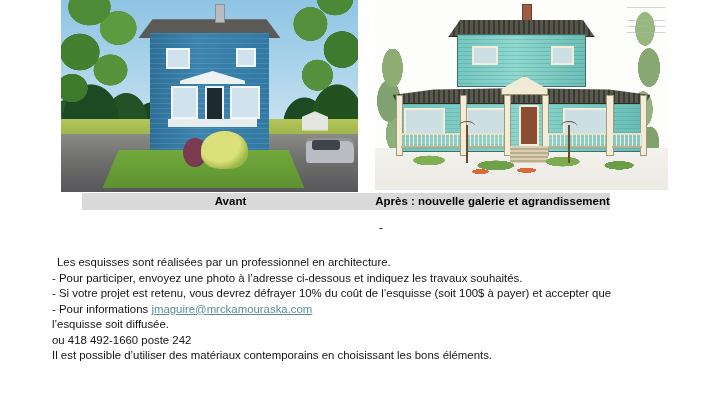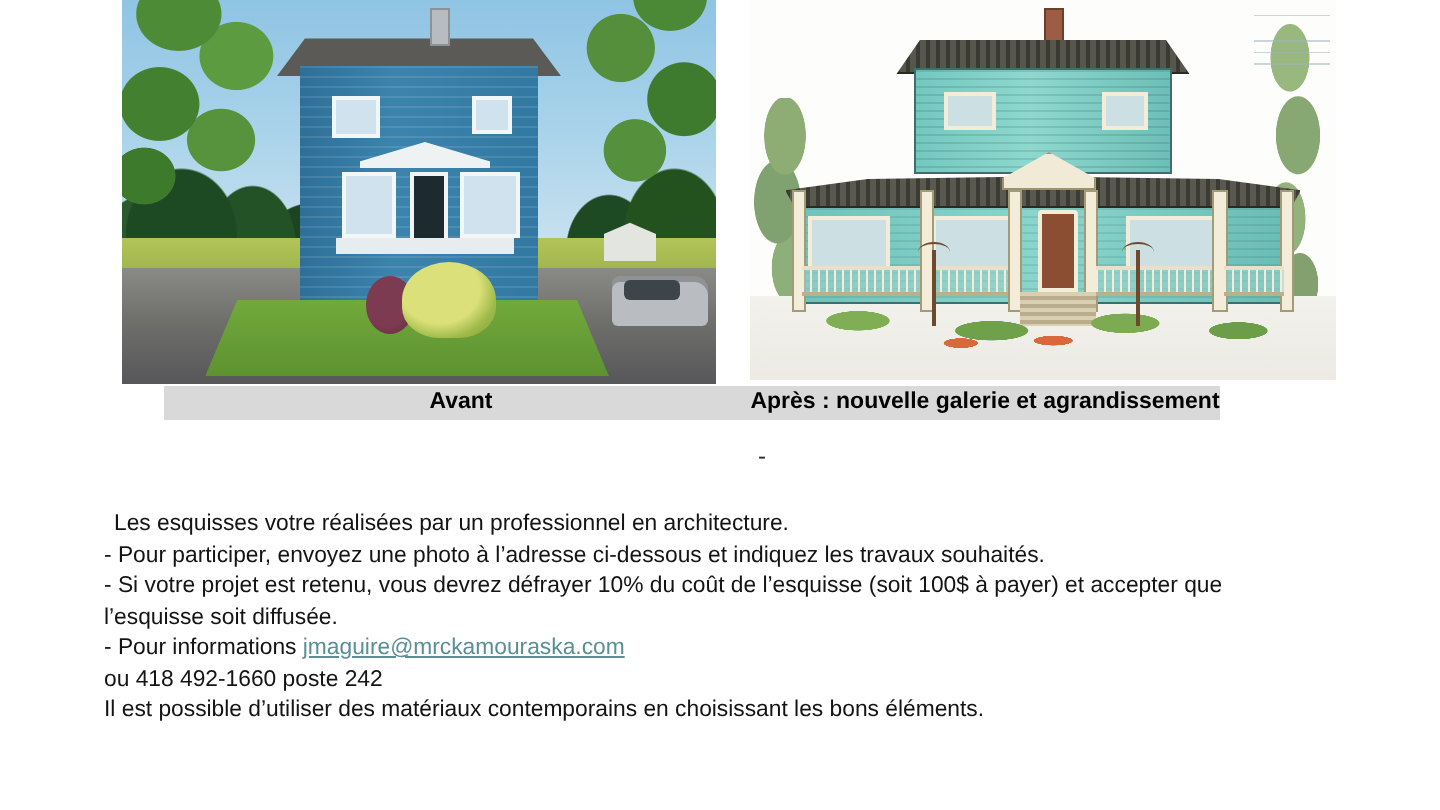--- a/index.html
+++ b/index.html
@@ -358,31 +358,31 @@
   </div>
 
   <div class="caption" id="caption-before">Avant</div>
 
   <div class="caption" id="caption-after">Après : nouvelle galerie et agrandissement</div>
 
   <div id="stray-dash">-</div>
 
   <div id="text-block">
 
-    <p class="indent">Les esquisses votre réalisées par un professionnel en architecture.</p>
+    <p class="indent">Les esquisses sont réalisées par un professionnel en architecture.</p>
 
 
     <p>-  Pour participer, envoyez une photo à l’adresse ci-dessous et indiquez les travaux souhaités.</p>
 
     <p>-  Si votre projet est retenu, vous devrez défrayer 10% du coût de l’esquisse (soit 100$ à payer) et accepter que</p>
 
+    <p><span>- Pour informations </span><a class="mail" href="#">jmaguire@mrckamouraska.com</a></p>
+
     <p>l’esquisse soit diffusée.</p>
 
-    <p><span>- Pour informations </span><a class="mail" href="#">jmaguire@mrckamouraska.com</a></p>
-
     <p> ou 418 492-1660 poste 242</p>
 
 
     <p>Il est possible d’utiliser des matériaux contemporains en choisissant les bons éléments.</p>
 
   </div>
 
 </div>
 
 </body></html>

